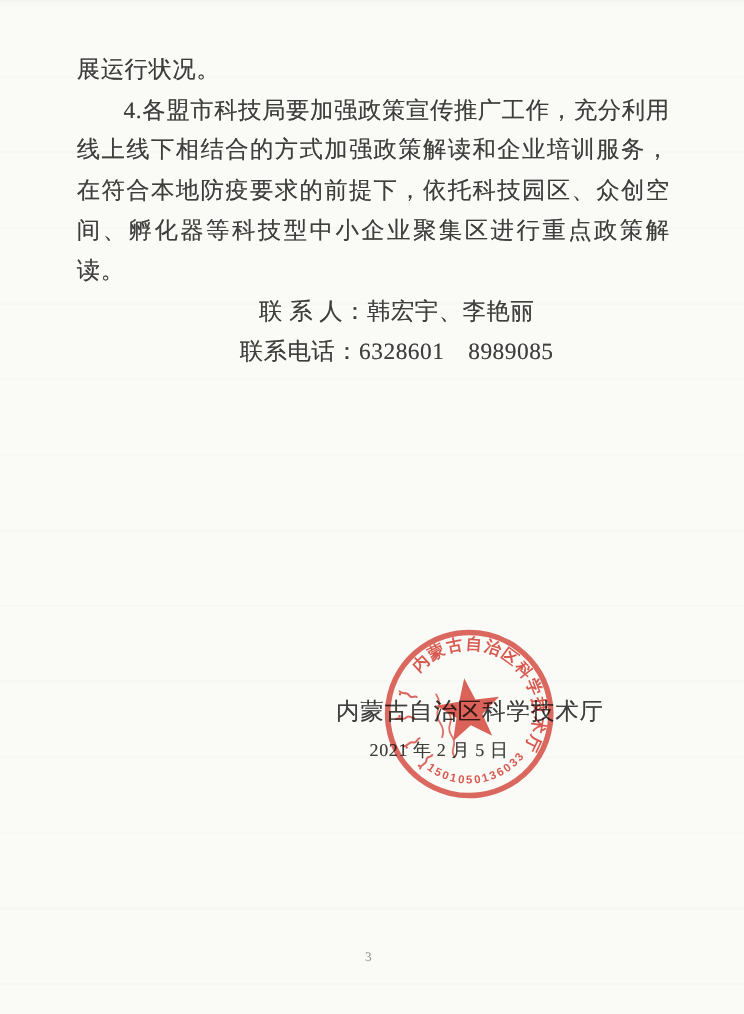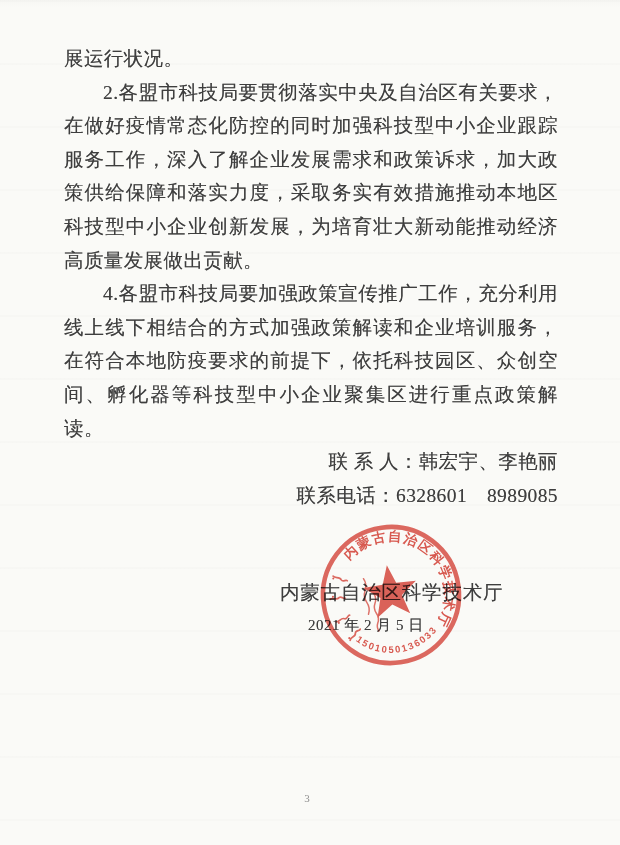--- a/index.html
+++ b/index.html
@@ -34,21 +34,21 @@
     font-size: 19.5px;
     line-height: 33.6px;
     letter-spacing: 0.4px;
     text-align: justify;
     text-justify: inter-ideograph;
     text-shadow: 0 0 0.5px rgba(62,62,62,0.55);
   }
   .content p { margin: 0; }
   .p-cont   { text-indent: 0; }
   .p-indent { text-indent: 2em; }
-  .p-contact { text-indent: 2em; text-align: right; }
+  .p-contact { text-indent: 2em; text-align: center; }
   .signature {
     position: absolute;
     left: 280px;
     top: 579px;
     font-size: 19.5px;
     letter-spacing: 0.8px;
     color: #3e3e3e;
     text-shadow: 0 0 0.5px rgba(62,62,62,0.55);
     white-space: nowrap;
   }
@@ -82,21 +82,20 @@
     color: #8e8e8e;
   }
 </style>
 </head>
 <body>
 
 <div class="page">
 
   <div class="content">
     <p class="p-cont">展运行状况。</p>
-    <p class="p-indent">2.各盟市科技局要贯彻落实中央及自治区有关要求，在做好疫情常态化防控的同时加强科技型中小企业跟踪服务工作，深入了解企业发展需求和政策诉求，加大政策供给保障和落实力度，采取务实有效措施推动本地区科技型中小企业创新发展，为培育壮大新动能推动经济高质量发展做出贡献。</p>
     <p class="p-indent">4.各盟市科技局要加强政策宣传推广工作，充分利用线上线下相结合的方式加强政策解读和企业培训服务，在符合本地防疫要求的前提下，依托科技园区、众创空间、孵化器等科技型中小企业聚集区进行重点政策解读。</p>
     <p class="p-contact">联 系 人：韩宏宇、李艳丽</p>
     <p class="p-contact">联系电话：6328601　8989085</p>
   </div>
 
   <div class="signature">内蒙古自治区科学技术厅</div>
 
   <div class="sign-date">2021 年 2 月 5 日</div>
 
   <svg class="seal" viewBox="0 0 164 164" xmlns="http://www.w3.org/2000/svg">

